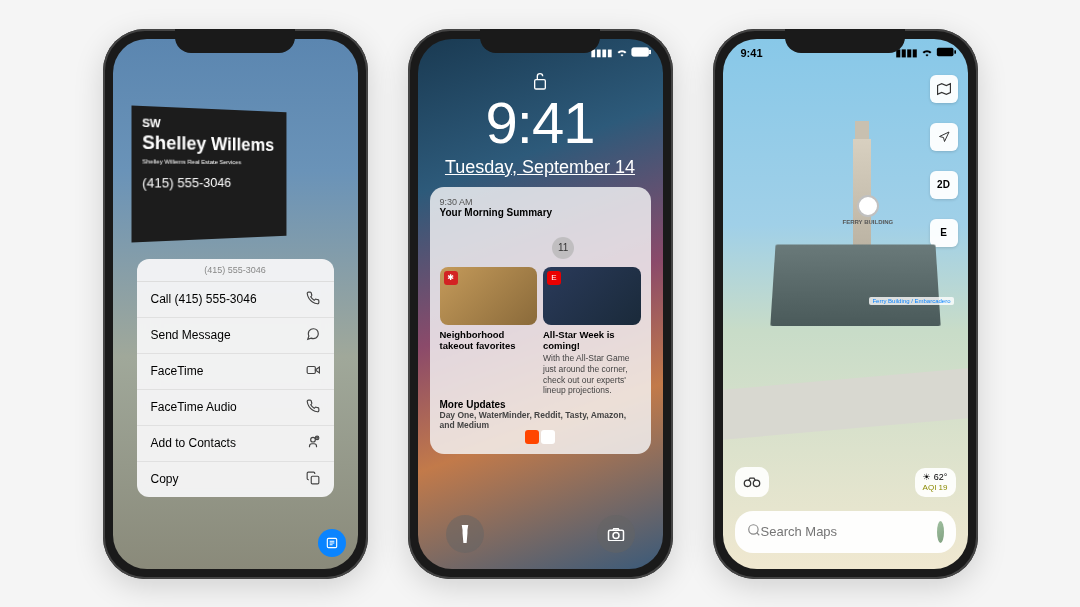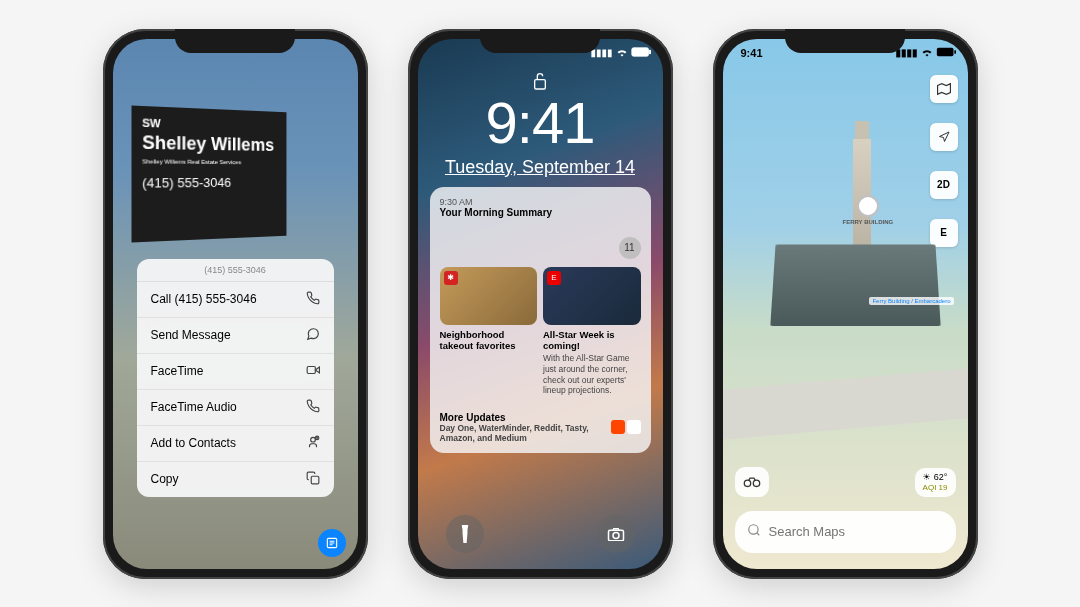--- a/index.html
+++ b/index.html
@@ -127,21 +127,21 @@
   font-size: 18px;
   text-decoration: underline;
 }
 .p2-summary {
   position: absolute;
   top: 148px; left: 12px; right: 12px;
   background: rgba(245,245,247,0.82);
   border-radius: 14px;
   padding: 10px;
 }
-.p2-summary-hd { display: flex; justify-content: space-between; align-items: flex-start; }
+.p2-summary-hd { display: flex; align-items: flex-start; }
 .p2-summary-time { font-size: 9px; color: #555; }
 .p2-summary-title { font-size: 10px; font-weight: 700; color: #000; }
 .p2-count {
   width: 22px; height: 22px;
   border-radius: 50%;
   background: rgba(180,180,180,0.7);
   display: flex; align-items: center; justify-content: center;
   font-size: 10px; color: #333; margin-top: 40px;
 }
 .p2-cards { display: flex; gap: 6px; margin-top: 8px; }
@@ -158,22 +158,22 @@
   top: 4px; left: 4px;
   width: 14px; height: 14px;
   border-radius: 3px;
   font-size: 8px;
   display: flex; align-items: center; justify-content: center;
   color: #fff;
 }
 .p2-card-title { font-size: 9.5px; font-weight: 700; color: #000; margin-top: 4px; line-height: 1.2; }
 .p2-card-body { font-size: 8.5px; color: #444; margin-top: 2px; line-height: 1.25; }
 .p2-more {
-  margin-top: 16px;
-  display: flex; justify-content: space-between; align-items: center;
+  margin-top: 3px;
+  display: flex; justify-content: space-between; align-items: center; flex-direction: column;
 }
 .p2-more-txt { flex: 1; }
 .p2-more-title { font-size: 10px; font-weight: 700; color: #000; }
 .p2-more-body { font-size: 8.5px; color: #444; font-weight: bold; }
 .p2-more-icons { display: flex; gap: 2px; }
 .p2-mini-icon { width: 14px; height: 14px; border-radius: 3px; }
 .p2-bottom {
   position: absolute;
   bottom: 16px; left: 0; right: 0;
   display: flex; justify-content: space-between;
@@ -277,21 +277,21 @@
   border-radius: 10px;
   background: rgba(255,255,255,0.9);
   display: flex; align-items: center; justify-content: center;
 }
 .p3-search {
   position: absolute;
   bottom: 16px; left: 12px; right: 12px;
   background: rgba(255,255,255,0.95);
   border-radius: 18px;
   padding: 10px 12px;
-  display: flex; align-items: center; gap: 8px;
+  display: flex; align-items: center; 
 }
 .p3-search .mag { color: #888; font-size: 13px; }
 .p3-search input {
   flex: 1; border: none; background: transparent;
   font-size: 13px; outline: none;
 }
 .p3-avatar {
   width: 22px; height: 22px; border-radius: 50%;
   background: linear-gradient(135deg, #a0c0a0, #80a080);
 }

